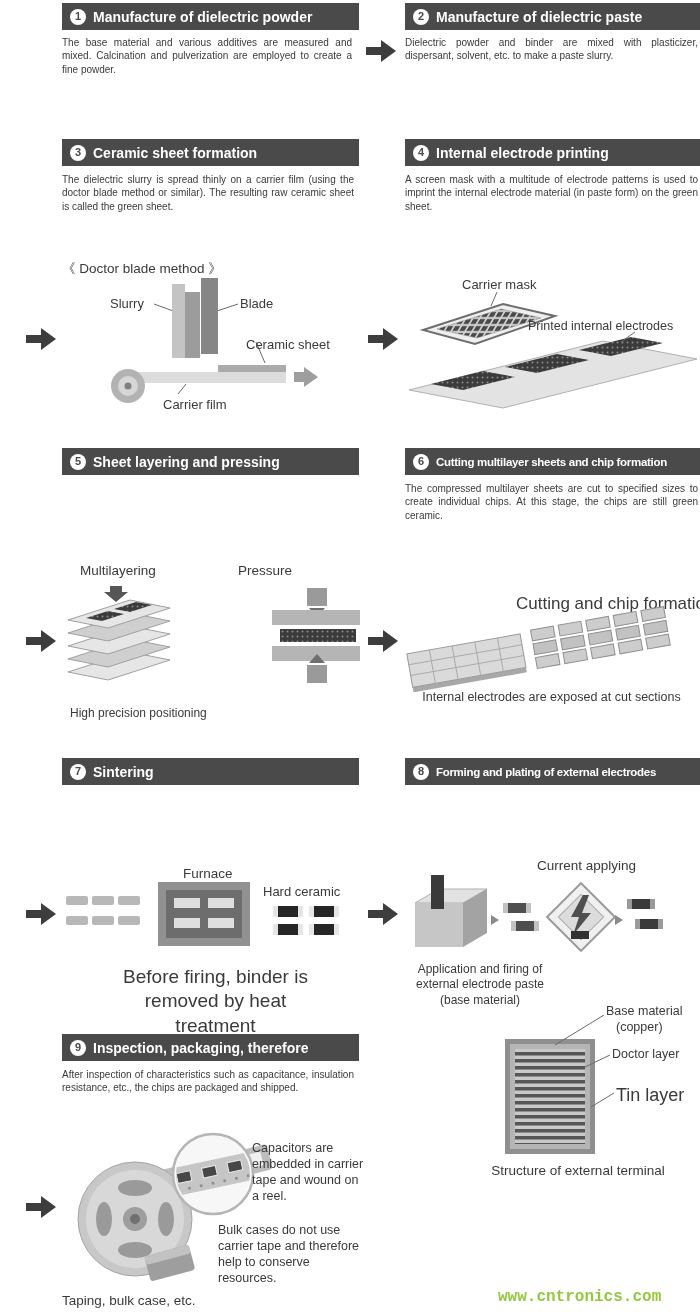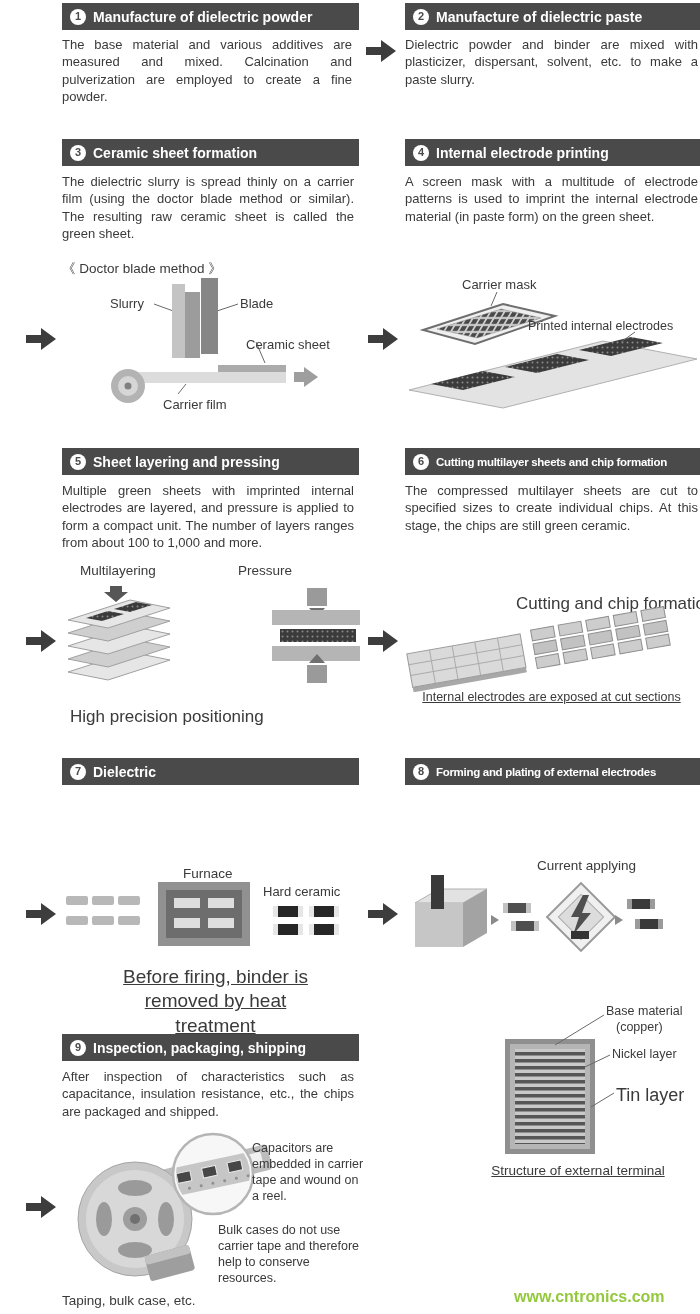--- a/index.html
+++ b/index.html
@@ -4,27 +4,27 @@
 <style>
   html,body{margin:0;padding:0;background:#fff;}
   .page{position:relative;width:700px;height:1314px;background:#fff;overflow:hidden;
         font-family:"Liberation Sans",sans-serif;color:#3a3a3a;}
   .hdr{position:absolute;height:27px;background:#4a4a4a;color:#fff;display:flex;
        align-items:center;gap:7px;padding-left:8px;overflow:hidden;}
   .badge{flex:0 0 16px;width:16px;height:16px;border-radius:50%;background:#fff;color:#4a4a4a;
          font-size:11px;font-weight:bold;display:flex;align-items:center;justify-content:center;line-height:1;}
   .hdr-title{font-size:14px;font-weight:bold;white-space:nowrap;}
   .hdr-title.small{font-size:11.5px;letter-spacing:-0.3px;}
-  .body-text{position:absolute;font-size:13px;line-height:1.33;text-align:justify;}
+  .body-text{position:absolute;font-size:10px;line-height:1.33;text-align:justify;}
   .lbl{position:absolute;font-size:13px;white-space:nowrap;}
   .cap{position:absolute;font-size:12.5px;line-height:1.28;}
-  .center{text-align:center;text-decoration:underline;}
+  .center{text-align:center;}
   .arrow{position:absolute;}
   .diagram{position:absolute;}
-  .wm{position:absolute;left:514px;top:1288px;font-size:16px;font-weight:bold;color:#94c83d;}
+  .wm{position:absolute;left:498px;top:1288px;font-size:16px;font-weight:bold;color:#94c83d;font-family:Liberation Mono, monospace;}
 </style>
 </head>
 <body>
 
 <div class="page">
 
   <svg width="0" height="0" style="position:absolute">
     <defs>
       <pattern id="maskGrid" width="7" height="7" patternUnits="userSpaceOnUse" patternTransform="skewX(-30)">
         <rect width="7" height="7" fill="#cfcfcf"></rect>
@@ -111,42 +111,41 @@
   <div class="lbl" style="left:528px;top:319px;font-size:12.5px">Printed internal electrodes</div>
 
   <svg class="arrow" style="left:368px;top:328px" width="30" height="22" viewBox="0 0 30 22">
     <polygon points="0,7 15,7 15,0 30,11 15,22 15,15 0,15" fill="#3d3d3d"></polygon>
   </svg>
 
   <div class="hdr" style="left:62px;top:448px;width:289px">
     <span class="badge">5</span>
     <span class="hdr-title">Sheet layering and pressing</span>
   </div>
-  <div class="body-text" style="left:62px;top:482px;width:292px;font-size:13px">Multiple green sheets with imprinted internal electrodes are layered, and pressure is applied to form a compact unit. The number of layers ranges from about 100 to 1,000 and more.</div>
   <div class="lbl" style="left:80px;top:563px;font-size:13.5px">Multilayering</div>
   <div class="lbl" style="left:238px;top:563px;font-size:13.5px">Pressure</div>
 
   <svg class="diagram" style="left:60px;top:584px" width="300" height="120" viewBox="0 0 300 120">
     <polygon points="50,2 62,2 62,8 68,8 56,18 44,8 50,8" fill="#565656"></polygon>
     <path d="M8,88 L70,68 L110,76 L48,96 Z" fill="#e6e6e6" stroke="#a0a0a0"></path>
     <path d="M8,75 L70,55 L110,63 L48,83 Z" fill="#cfcfcf" stroke="#a0a0a0"></path>
     <path d="M8,62 L70,42 L110,50 L48,70 Z" fill="#e6e6e6" stroke="#a0a0a0"></path>
     <path d="M8,49 L70,29 L110,37 L48,57 Z" fill="#cfcfcf" stroke="#a0a0a0"></path>
     <path d="M8,36 L70,16 L110,24 L48,44 Z" fill="#e6e6e6" stroke="#a0a0a0"></path>
     <path d="M26,34 L48,27 L64,30 L42,37 Z" fill="url(#elecDots)"></path>
     <path d="M54,25 L76,18 L92,21 L70,28 Z" fill="url(#elecDots)"></path>
     <rect x="247" y="4" width="20" height="18" fill="#9a9a9a"></rect>
     <polygon points="249,24 265,24 257,33" fill="#6f6f6f"></polygon>
     <rect x="212" y="26" width="92" height="15" fill="#b5b5b5"></rect>
     <rect x="220" y="45" width="76" height="13" fill="url(#elecDots)"></rect>
     <rect x="212" y="62" width="92" height="15" fill="#b5b5b5"></rect>
     <polygon points="249,79 265,79 257,70" fill="#6f6f6f"></polygon>
     <rect x="247" y="81" width="20" height="18" fill="#9a9a9a"></rect>
   </svg>
-  <div class="cap" style="left:70px;top:706px;width:210px;font-size:17px">High precision positioning</div>
+  <div class="cap" style="left:70px;top:706px;width:210px;font-size:12px">High precision positioning</div>
 
   <svg class="arrow" style="left:26px;top:630px" width="30" height="22" viewBox="0 0 30 22">
     <polygon points="0,7 15,7 15,0 30,11 15,22 15,15 0,15" fill="#3d3d3d"></polygon>
   </svg>
 
   <div class="hdr" style="left:405px;top:448px;width:295px">
     <span class="badge">6</span>
     <span class="hdr-title small">Cutting multilayer sheets and chip formation</span>
   </div>
   <div class="body-text" style="left:405px;top:482px;width:293px">The compressed multilayer sheets are cut to specified sizes to create individual chips. At this stage, the chips are still green ceramic.</div>
@@ -182,21 +181,21 @@
     </g>
   </svg>
   <div class="cap center" style="left:403px;top:689px;width:297px;white-space:nowrap">Internal electrodes are exposed at cut sections</div>
 
   <svg class="arrow" style="left:368px;top:630px" width="30" height="22" viewBox="0 0 30 22">
     <polygon points="0,7 15,7 15,0 30,11 15,22 15,15 0,15" fill="#3d3d3d"></polygon>
   </svg>
 
   <div class="hdr" style="left:62px;top:758px;width:289px">
     <span class="badge">7</span>
-    <span class="hdr-title">Dielectric</span>
+    <span class="hdr-title">Sintering</span>
   </div>
   <div class="lbl" style="left:183px;top:866px;font-size:13.5px">Furnace</div>
   <div class="lbl" style="left:263px;top:884px">Hard ceramic</div>
 
   <svg class="diagram" style="left:60px;top:882px" width="300" height="78" viewBox="0 0 300 78">
     <g>
       <rect x="6" y="14" width="22" height="9" rx="2" fill="#b8b8b8"></rect>
       <rect x="32" y="14" width="22" height="9" rx="2" fill="#b8b8b8"></rect>
       <rect x="58" y="14" width="22" height="9" rx="2" fill="#b8b8b8"></rect>
       <rect x="6" y="34" width="22" height="9" rx="2" fill="#b8b8b8"></rect>
@@ -257,42 +256,46 @@
     <polygon points="210,42 218,47 210,52" fill="#8a8a8a"></polygon>
     <g>
       <rect x="222" y="26" width="28" height="10" fill="#3a3a3a"></rect>
       <rect x="222" y="26" width="5" height="10" fill="#9b9b9b"></rect>
       <rect x="245" y="26" width="5" height="10" fill="#9b9b9b"></rect>
       <rect x="230" y="46" width="28" height="10" fill="#3a3a3a"></rect>
       <rect x="230" y="46" width="5" height="10" fill="#9b9b9b"></rect>
       <rect x="253" y="46" width="5" height="10" fill="#9b9b9b"></rect>
     </g>
   </svg>
+  <div class="cap center" style="left:405px;top:962px;width:150px;font-size:12px">
+    <div>Application and firing of external electrode paste</div>
+    <div>(base material)</div>
+  </div>
 
   <svg class="arrow" style="left:368px;top:903px" width="30" height="22" viewBox="0 0 30 22">
     <polygon points="0,7 15,7 15,0 30,11 15,22 15,15 0,15" fill="#3d3d3d"></polygon>
   </svg>
 
   <svg class="diagram" style="left:475px;top:1003px" width="225" height="158" viewBox="0 0 225 158">
     <rect x="30" y="36" width="90" height="115" fill="#8f8f8f"></rect>
     <rect x="35" y="41" width="80" height="105" fill="#b5b5b5"></rect>
     <rect x="40" y="46" width="70" height="95" fill="url(#layerStripes)"></rect>
     <line x1="129" y1="12" x2="80" y2="42" stroke="#6a6a6a"></line>
     <line x1="135" y1="52" x2="110" y2="64" stroke="#6a6a6a"></line>
     <line x1="139" y1="90" x2="116" y2="104" stroke="#6a6a6a"></line>
   </svg>
   <div class="lbl" style="left:606px;top:1004px;font-size:12.5px">Base material</div>
   <div class="lbl" style="left:616px;top:1020px;font-size:12.5px">(copper)</div>
-  <div class="lbl" style="left:612px;top:1047px;font-size:12.5px">Nickel layer</div>
+  <div class="lbl" style="left:612px;top:1047px;font-size:12.5px">Doctor layer</div>
   <div class="lbl" style="left:616px;top:1085px;font-size:18px">Tin layer</div>
   <div class="cap center" style="left:473px;top:1162px;width:210px;font-size:13.5px">Structure of external terminal</div>
 
   <div class="hdr" style="left:62px;top:1034px;width:289px">
     <span class="badge">9</span>
-    <span class="hdr-title">Inspection, packaging, shipping</span>
+    <span class="hdr-title">Inspection, packaging, therefore</span>
   </div>
   <div class="body-text" style="left:62px;top:1068px;width:292px">After inspection of characteristics such as capacitance, insulation resistance, etc., the chips are packaged and shipped.</div>
 
   <svg class="diagram" style="left:55px;top:1124px" width="305" height="172" viewBox="0 0 305 172">
     <g transform="rotate(-14 100 60)">
       <rect x="88" y="48" width="130" height="26" rx="4" fill="#bdbdbd"></rect>
       <rect x="100" y="54" width="14" height="14" rx="2" fill="#f0f0f0"></rect>
       <rect x="124" y="54" width="14" height="14" rx="2" fill="#f0f0f0"></rect>
       <rect x="148" y="54" width="14" height="14" rx="2" fill="#f0f0f0"></rect>
       <rect x="172" y="54" width="14" height="14" rx="2" fill="#f0f0f0"></rect>

